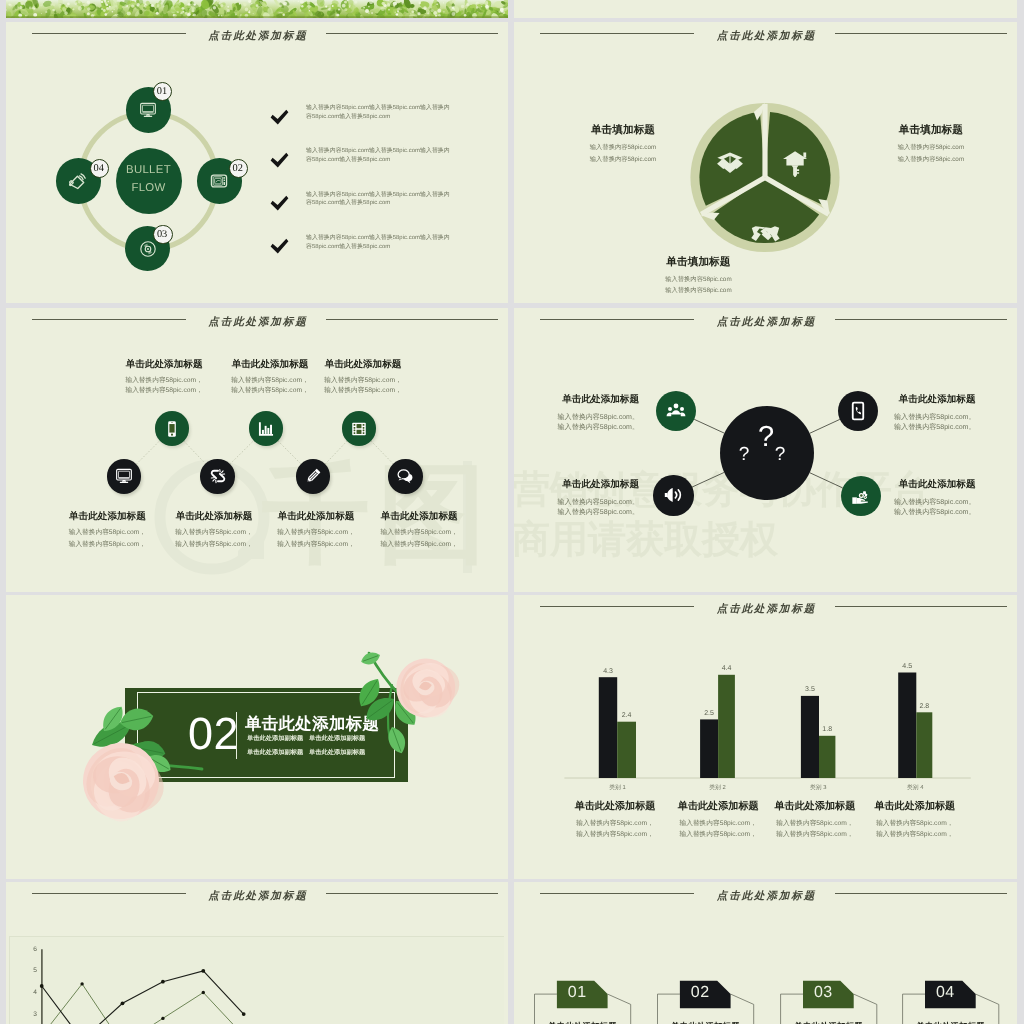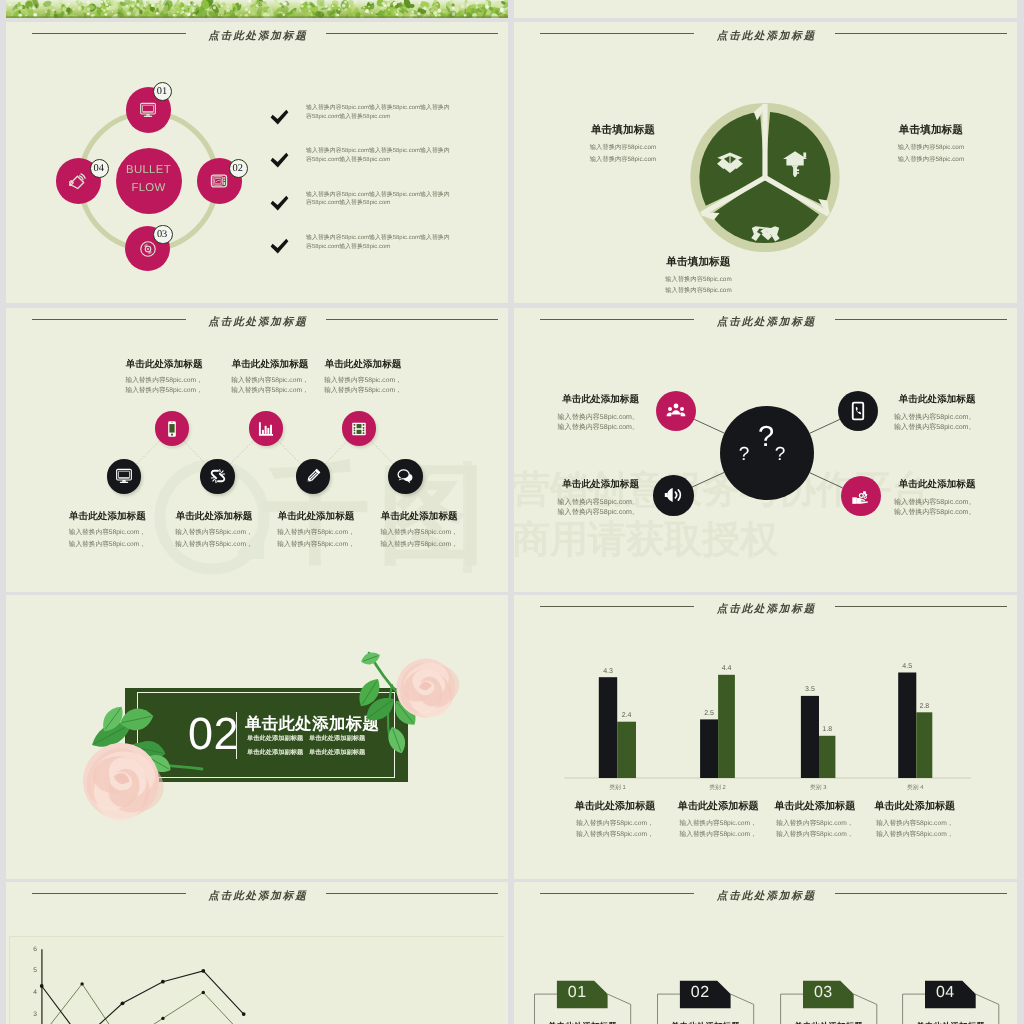--- a/index.html
+++ b/index.html
@@ -20,21 +20,21 @@
   .shead .ln.r{right:10px;width:172px;}
 
   .cn{font-weight:700;font-style:italic;}
   .body2{font-size:5.9px;line-height:8.8px;color:#70755f;letter-spacing:.05px;}
 
   .wmhost{position:absolute;left:0;top:0;width:100%;height:100%;overflow:hidden;
           pointer-events:none;z-index:0;}
   .wmin{position:absolute;}
   .wmtxt{color:#e2e6d2;font-weight:700;white-space:nowrap;}
   .circ{position:absolute;border-radius:50%;}
-  .green{background:#be185d;}
+  .green{background:#14532d;}
   .dark{background:#15171a;}
   svg{display:block;}
 </style>
 </head>
 <body>
 
 <div class="page">
 
   <div class="slide" id="banner" style="left:6px;top:0;width:502px;height:18px;">
     <svg width="502" height="18" viewBox="0 0 502 18">

